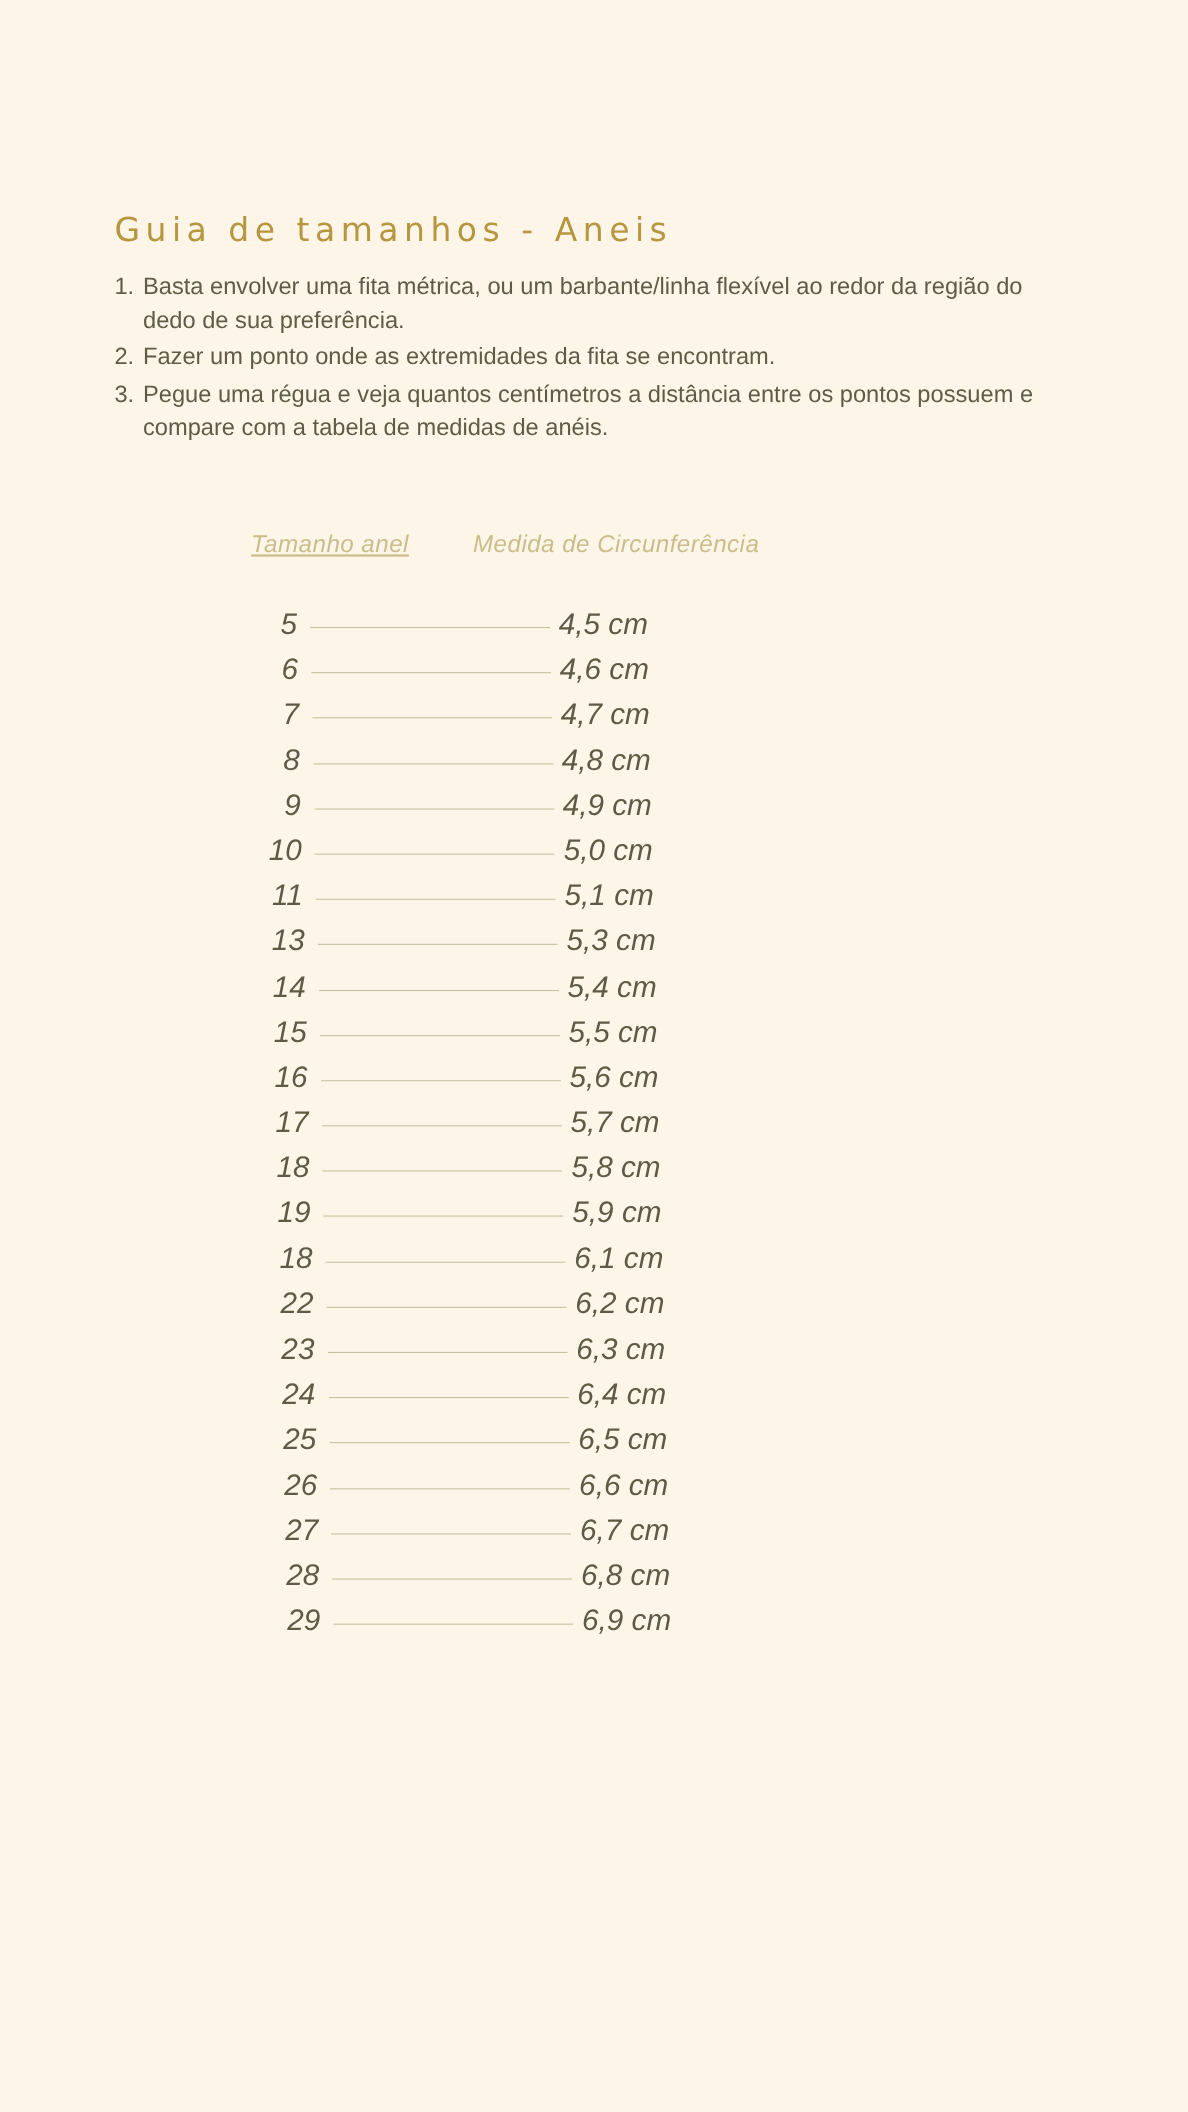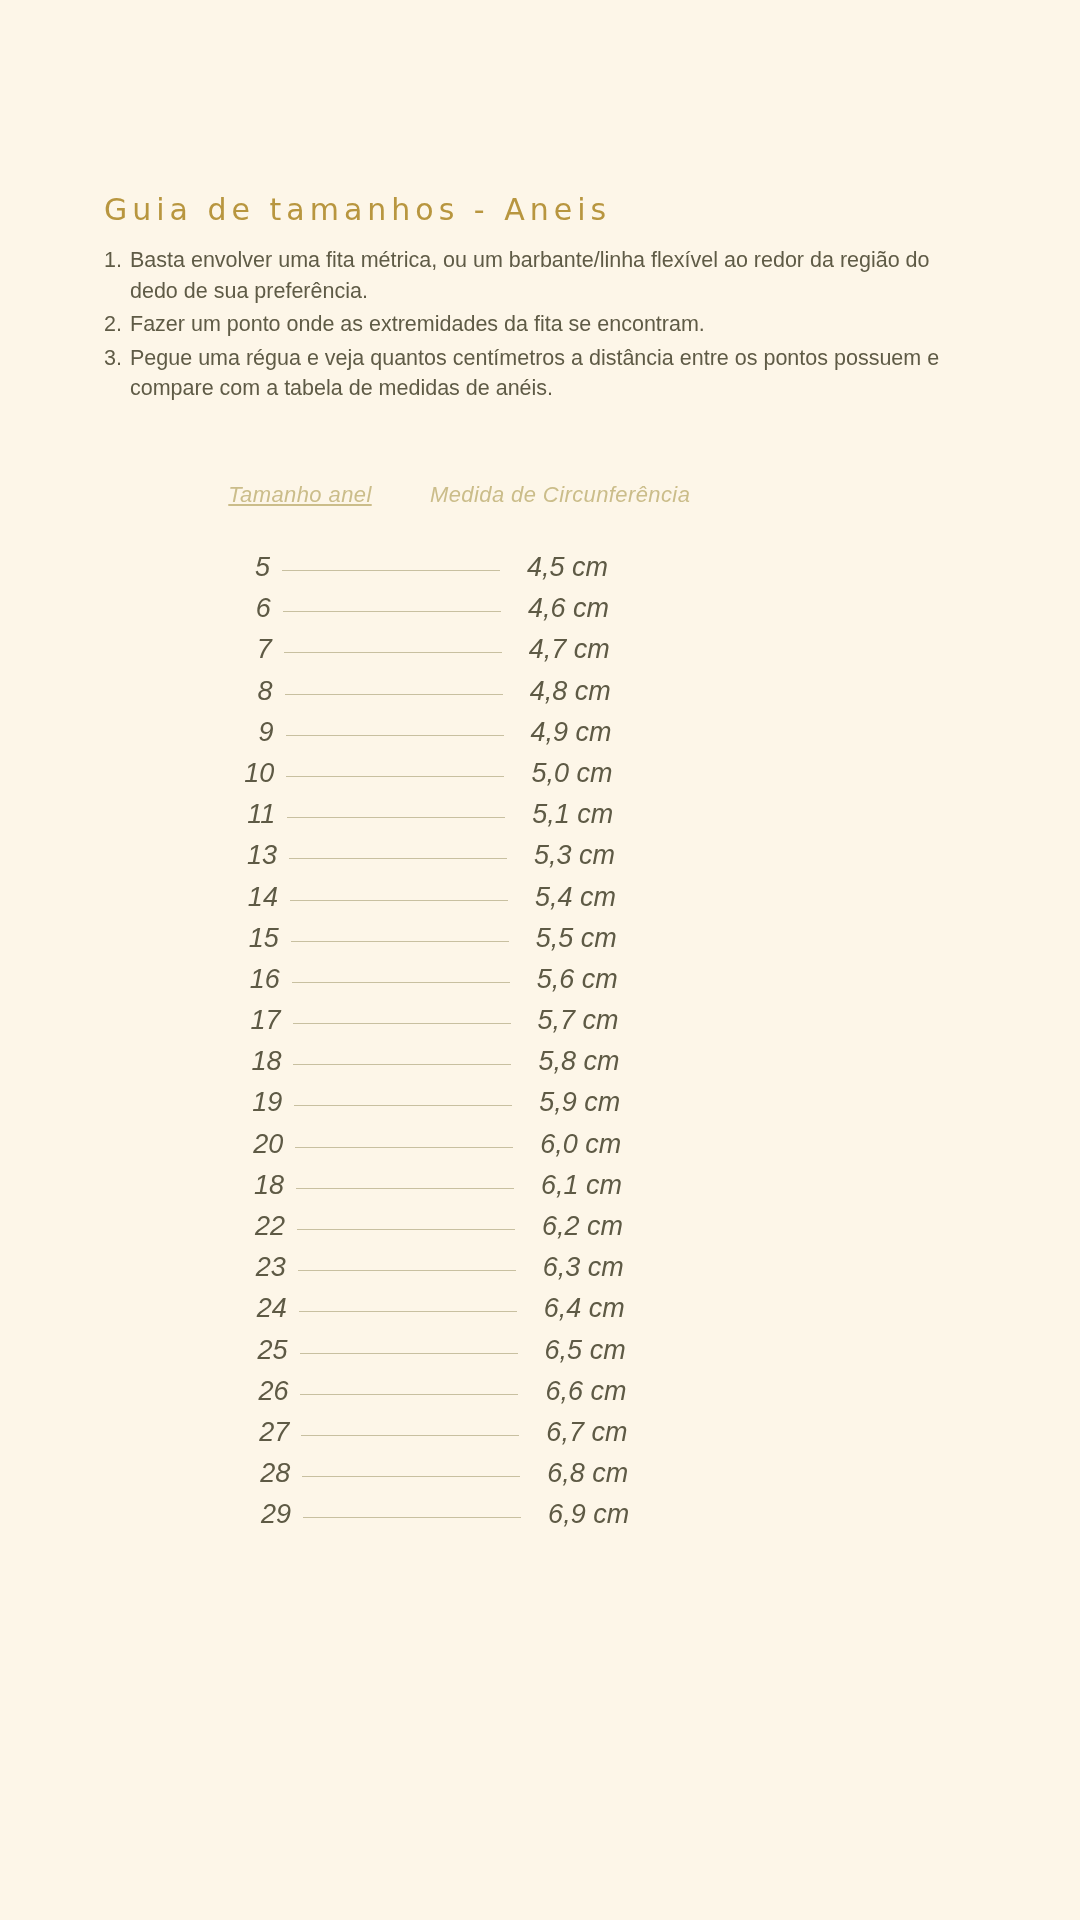--- a/index.html
+++ b/index.html
@@ -105,21 +105,20 @@
   }
   .row .measure {
     position: absolute;
     width: 300px;
     text-align: left;
     font-style: italic;
     font-size: 27px;
     color: #5e5a45;
     line-height: 1;
     top: 2px;
-    margin-left: 19px;
   }
   .row .leader {
     position: absolute;
     height: 1px;
     background: #c8c0a0;
     top: 18px;
   }
 </style>
 </head>
 <body>
@@ -204,25 +203,20 @@
         <div class="size" style="left: 161.44px;">18</div>
         <div class="leader" style="left: 293.44px; width: 218px;"></div>
         <div class="measure" style="left: 519.44px;">5,8 cm</div>
       </div>
       <div class="row">
         <div class="size" style="left: 162.32px;">19</div>
         <div class="leader" style="left: 294.32px; width: 218px;"></div>
         <div class="measure" style="left: 520.32px;">5,9 cm</div>
       </div>
       <div class="row">
-        <div class="size" style="left: 163.2px;">20</div>
-        <div class="leader" style="left: 295.2px; width: 218px;"></div>
-        <div class="measure" style="left: 521.2px;">6,0 cm</div>
-      </div>
-      <div class="row">
         <div class="size" style="left: 164.08px;">18</div>
         <div class="leader" style="left: 296.08px; width: 218px;"></div>
         <div class="measure" style="left: 522.08px;">6,1  cm</div>
       </div>
       <div class="row">
         <div class="size" style="left: 164.96px;">22</div>
         <div class="leader" style="left: 296.96px; width: 218px;"></div>
         <div class="measure" style="left: 522.96px;">6,2 cm</div>
       </div>
       <div class="row">

